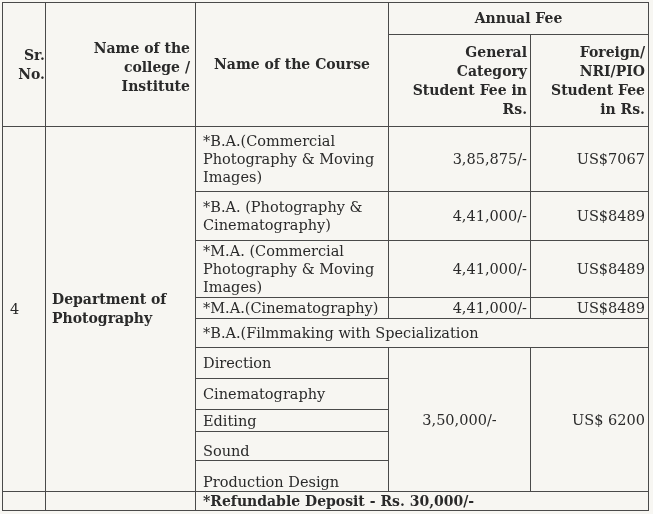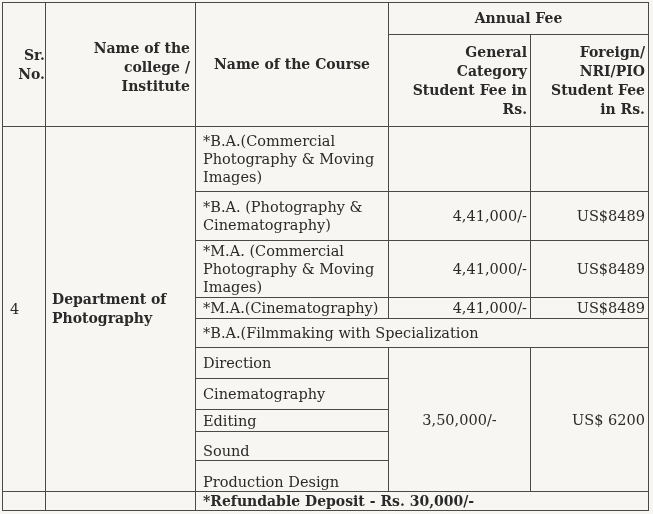--- a/index.html
+++ b/index.html
@@ -49,20 +49,22 @@
   <div class="cell hdr" style="left:50px;top:1px;width:138px;height:123px;align-items:flex-start;padding-top:36px;">Name of the college / Institute</div>
   <div class="cell hdr" style="left:194px;top:1px;width:192px;height:123px;">Name of the Course</div>
   <div class="cell hdr" style="left:387px;top:1px;width:259px;height:31px;">Annual Fee</div>
   <div class="cell hdr" style="left:533px;top:33px;width:110px;height:91px;">Foreign/ NRI/PIO Student Fee in Rs.</div>
   <div class="cell hdr" style="left:391px;top:33px;width:134px;height:91px;">General Category Student Fee in Rs.</div>
 
   <div class="cell" style="left:8px;top:125px;width:35px;height:364px;align-items:center;">4</div>
   <div class="cell course" style="left:194px;top:125px;width:192px;height:64px;">*B.A.(Commercial Photography &amp; Moving Images)</div>
 
   <div class="cell bold" style="left:50px;top:125px;width:140px;height:364px;align-items:center;font-size:14px;line-height:19px;">Department of Photography</div>
+  <div class="cell num" style="left:387px;top:125px;width:141px;height:64px;">3,85,875/-</div>
+  <div class="cell num" style="left:529px;top:125px;width:117px;height:64px;">US$7067</div>
 
   <div class="cell course" style="left:194px;top:190px;width:192px;height:48px;">*B.A. (Photography &amp; Cinematography)</div>
   <div class="cell num" style="left:387px;top:190px;width:141px;height:48px;">4,41,000/-</div>
   <div class="cell num" style="left:529px;top:190px;width:117px;height:48px;">US$8489</div>
 
   <div class="cell course" style="left:194px;top:239px;width:192px;height:56px;">*M.A. (Commercial Photography &amp; Moving Images)</div>
   <div class="cell num" style="left:387px;top:239px;width:141px;height:56px;">4,41,000/-</div>
   <div class="cell num" style="left:529px;top:239px;width:117px;height:56px;">US$8489</div>
 
   <div class="cell course" style="left:194px;top:296px;width:192px;height:20px;">*M.A.(Cinematography)</div>

